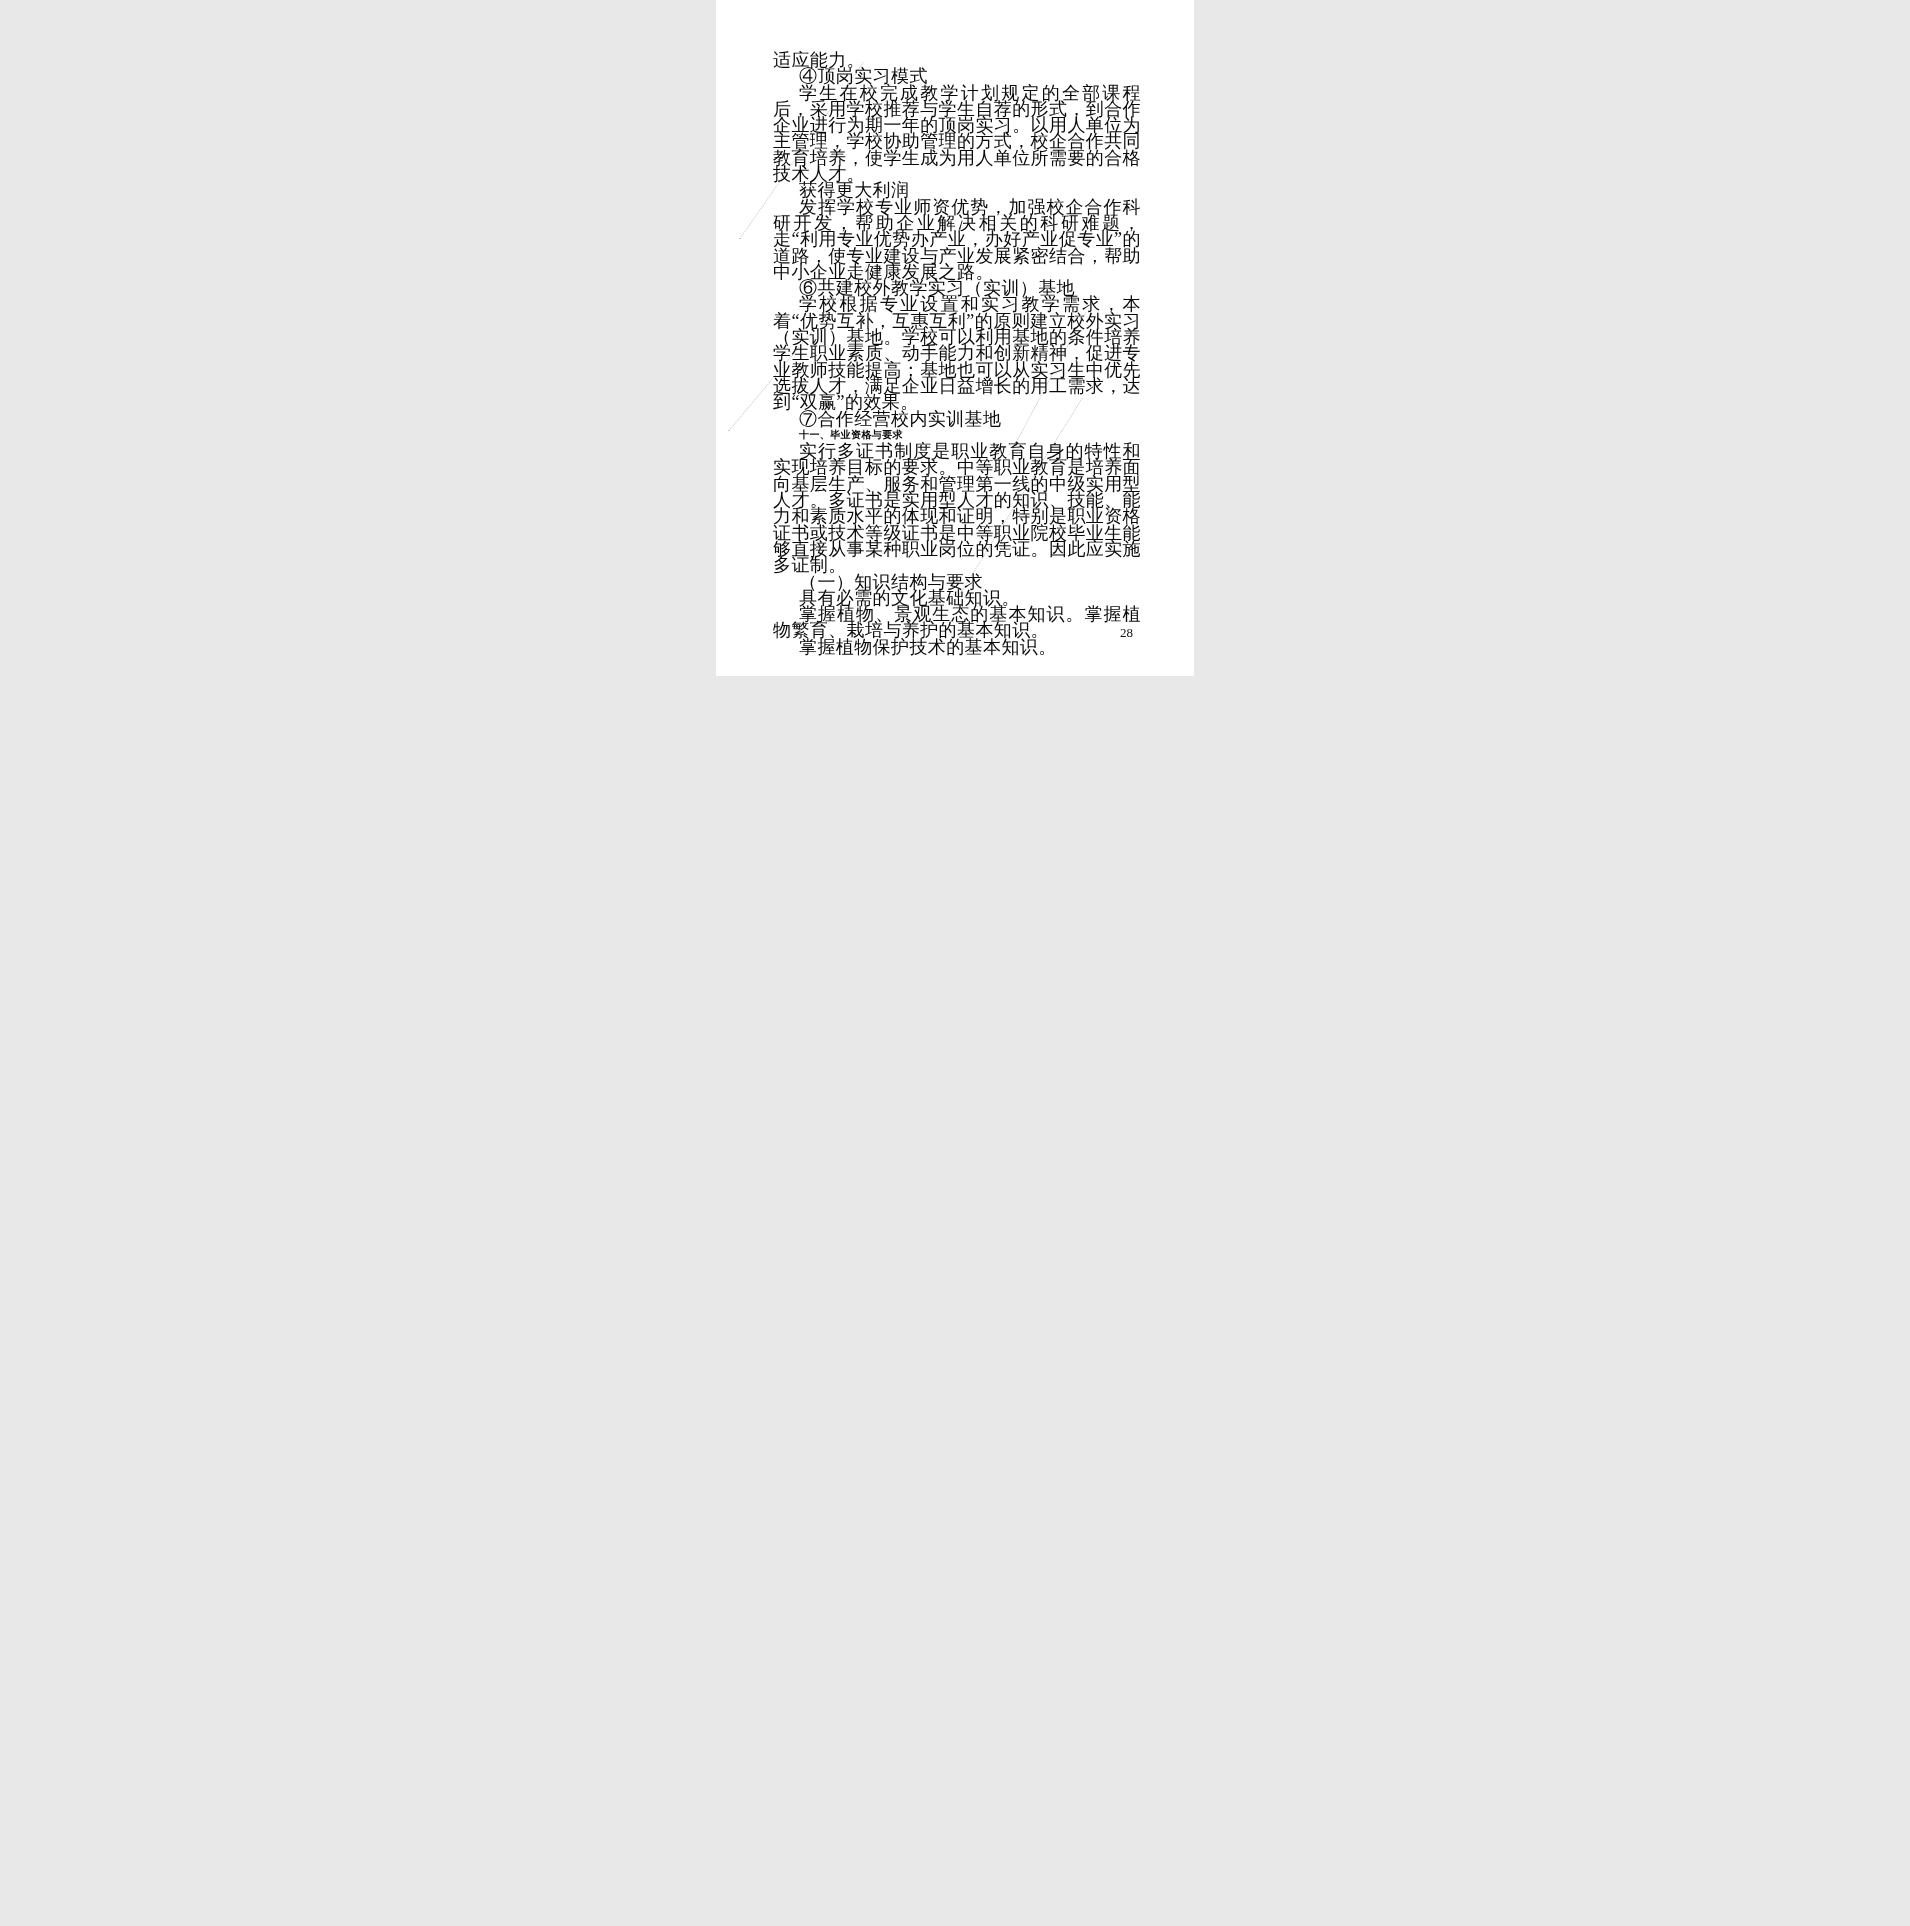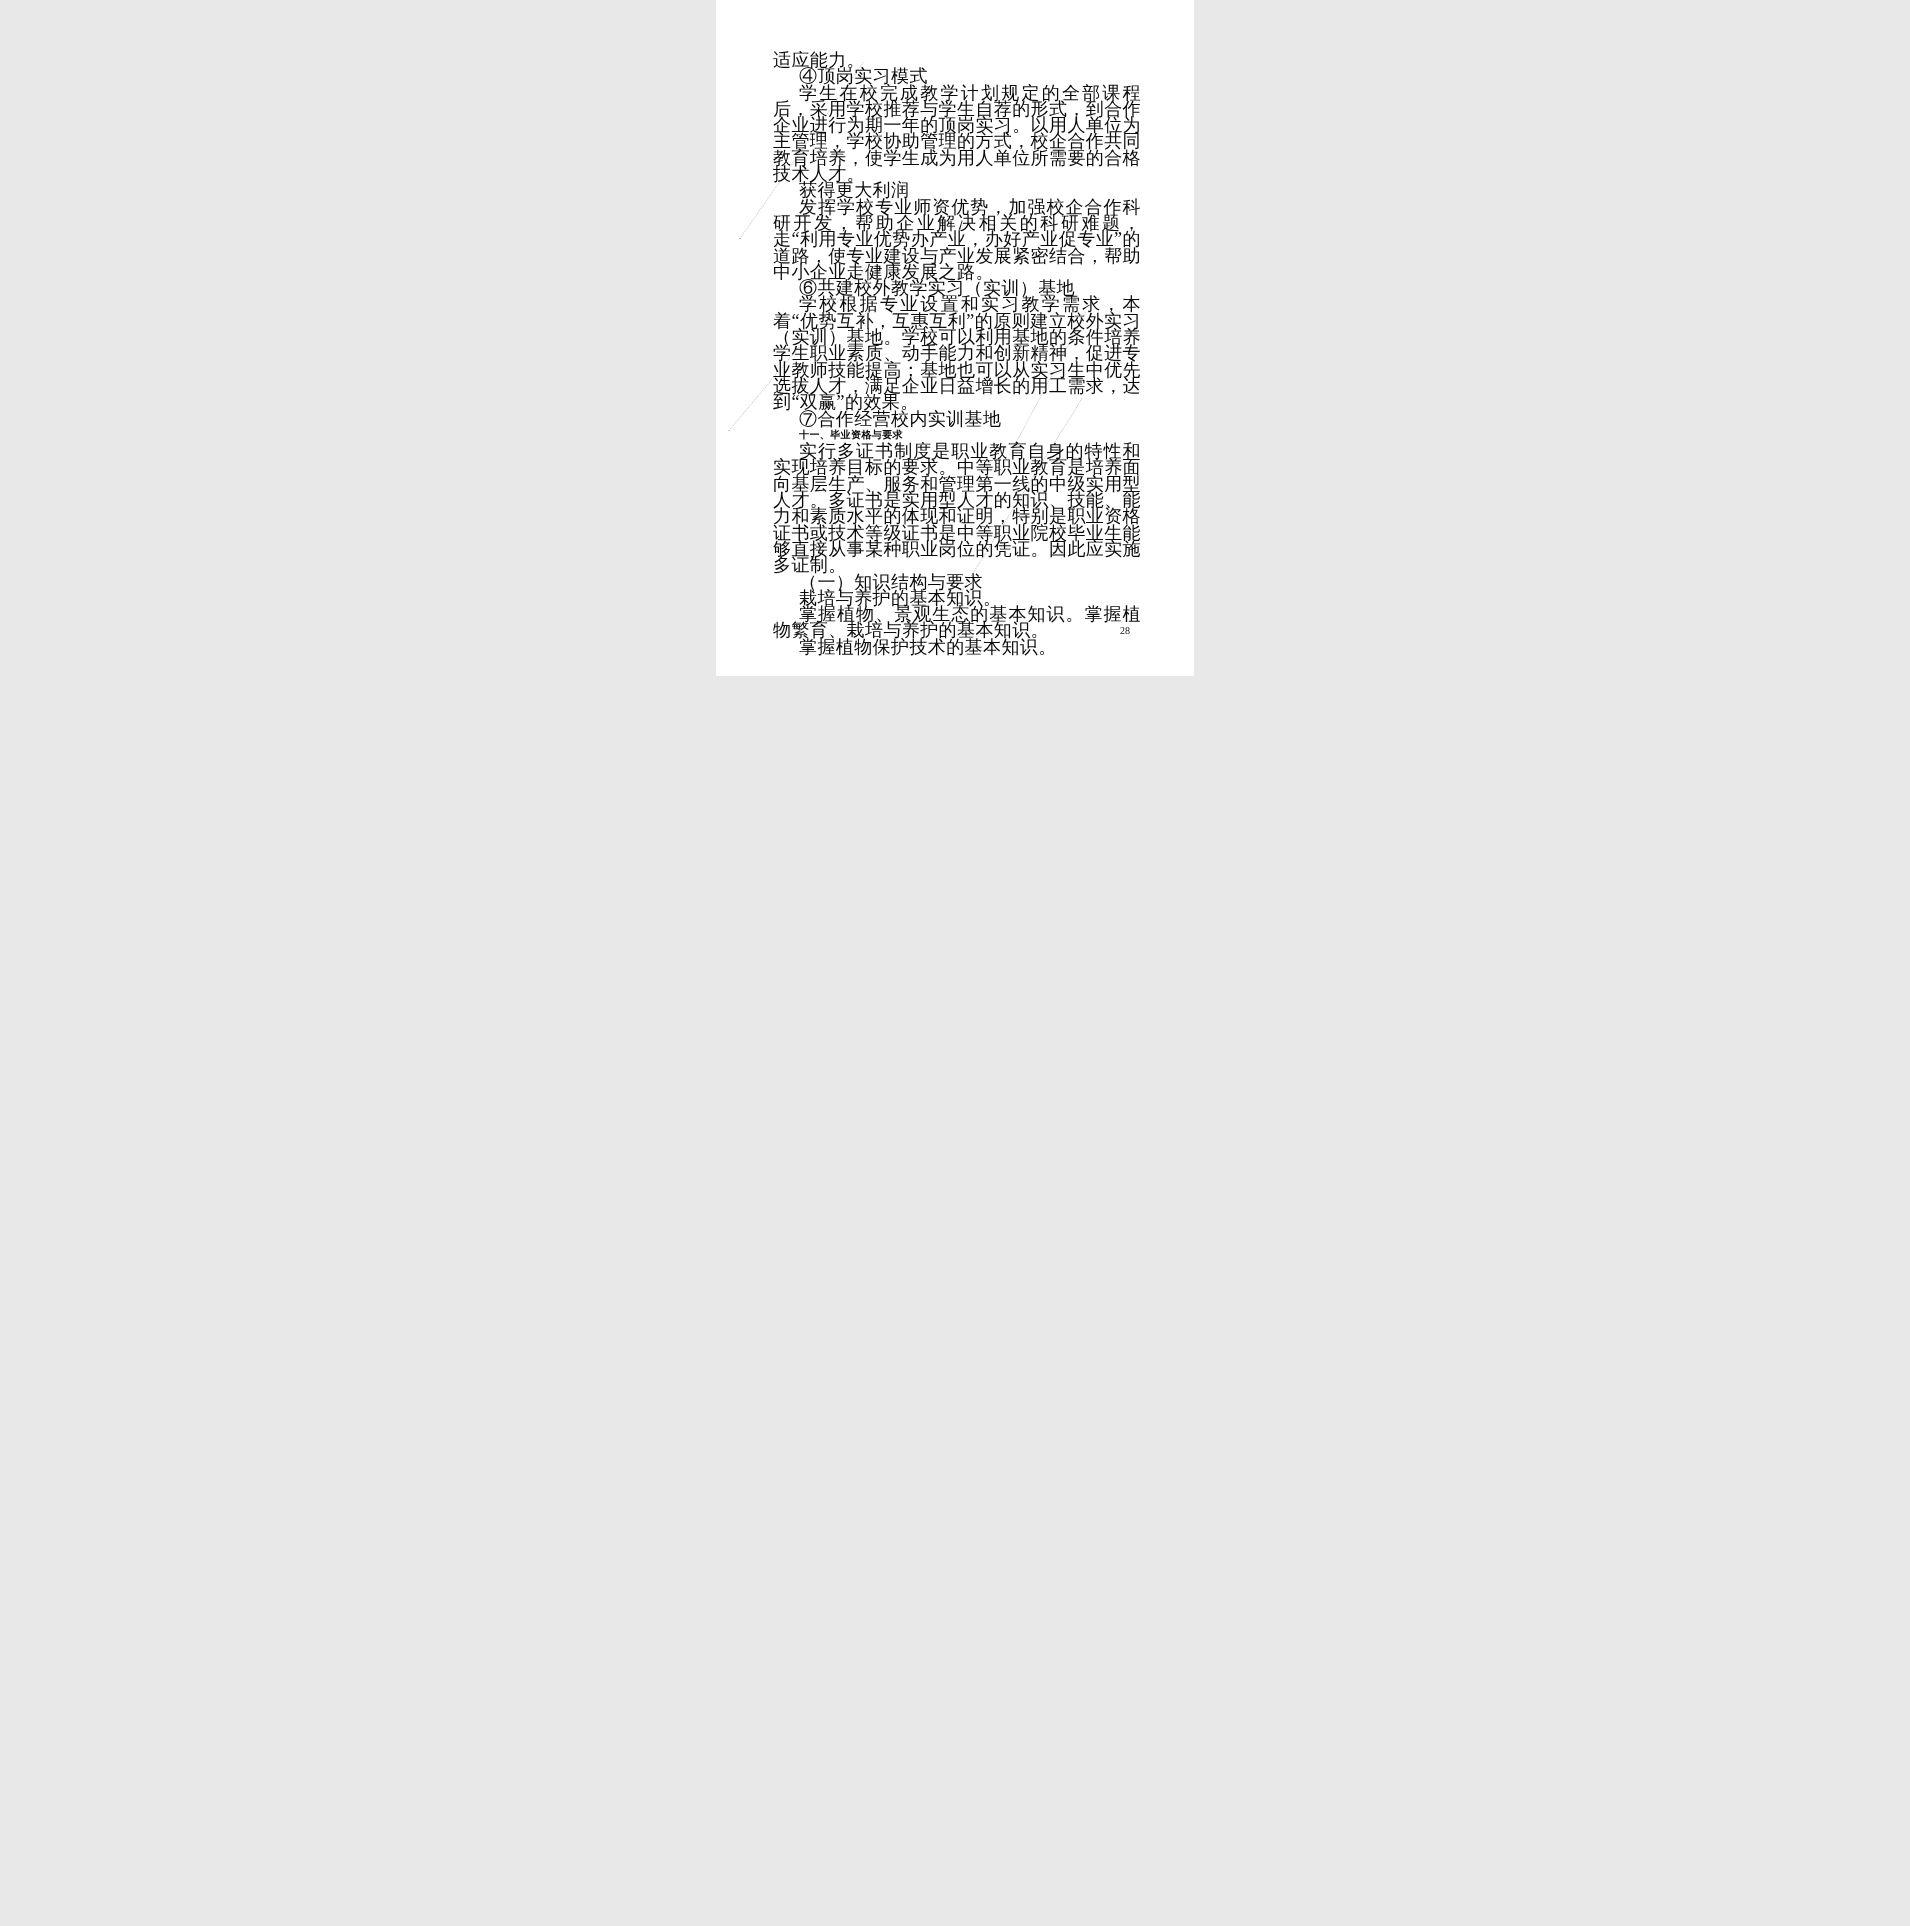--- a/index.html
+++ b/index.html
@@ -40,21 +40,21 @@
     font-weight: bold;
     font-size: 10px;
   }
   .para.heading-kai {
     font-weight: normal;
   }
   .page-number {
     position: absolute;
     left: 404px;
     top: 625px;
-    font-size: 10px;
+    font-size: 13px;
     color: #111;
     font-family: "Liberation Serif", "DejaVu Serif", serif;
   }
   
   .artifact { position: absolute; pointer-events: none; }
   .dots-block {
     background-image: radial-gradient(circle, rgba(0,0,0,0.28) 0.2px, transparent 0.3px);
     background-size: 1.9px 4.6px;
     opacity: 0.5;
   }
@@ -87,20 +87,20 @@
       <p class="para subheading">④顶岗实习模式</p>
       <p class="para body">学生在校完成教学计划规定的全部课程后，采用学校推荐与学生自荐的形式，到合作企业进行为期一年的顶岗实习。以用人单位为主管理，学校协助管理的方式，校企合作共同教育培养，使学生成为用人单位所需要的合格技术人才。</p>
       <p class="para subheading">获得更大利润</p>
       <p class="para body">发挥学校专业师资优势，加强校企合作科研开发，帮助企业解决相关的科研难题，走“利用专业优势办产业，办好产业促专业”的道路，使专业建设与产业发展紧密结合，帮助中小企业走健康发展之路。</p>
       <p class="para subheading">⑥共建校外教学实习（实训）基地</p>
       <p class="para body">学校根据专业设置和实习教学需求，本着“优势互补，互惠互利”的原则建立校外实习（实训）基地。学校可以利用基地的条件培养学生职业素质、动手能力和创新精神，促进专业教师技能提高；基地也可以从实习生中优先选拔人才，满足企业日益增长的用工需求，达到“双赢”的效果。</p>
       <p class="para subheading">⑦合作经营校内实训基地</p>
       <p class="para heading-bold">十一、毕业资格与要求</p>
       <p class="para body">实行多证书制度是职业教育自身的特性和实现培养目标的要求。中等职业教育是培养面向基层生产、服务和管理第一线的中级实用型人才。多证书是实用型人才的知识、技能、能力和素质水平的体现和证明，特别是职业资格证书或技术等级证书是中等职业院校毕业生能够直接从事某种职业岗位的凭证。因此应实施多证制。</p>
       <p class="para heading-kai">（一）知识结构与要求</p>
-      <p class="para body">栽培与养护的基本知识。</p>
+      <p class="para body">具有必需的文化基础知识。</p>
       <p class="para body">掌握植物、景观生态的基本知识。掌握植物繁育、栽培与养护的基本知识。</p>
       <p class="para body">掌握植物保护技术的基本知识。</p>
     </div>
 
   <div class="page-number">28</div>
 </div>
 
 
 </body></html>

